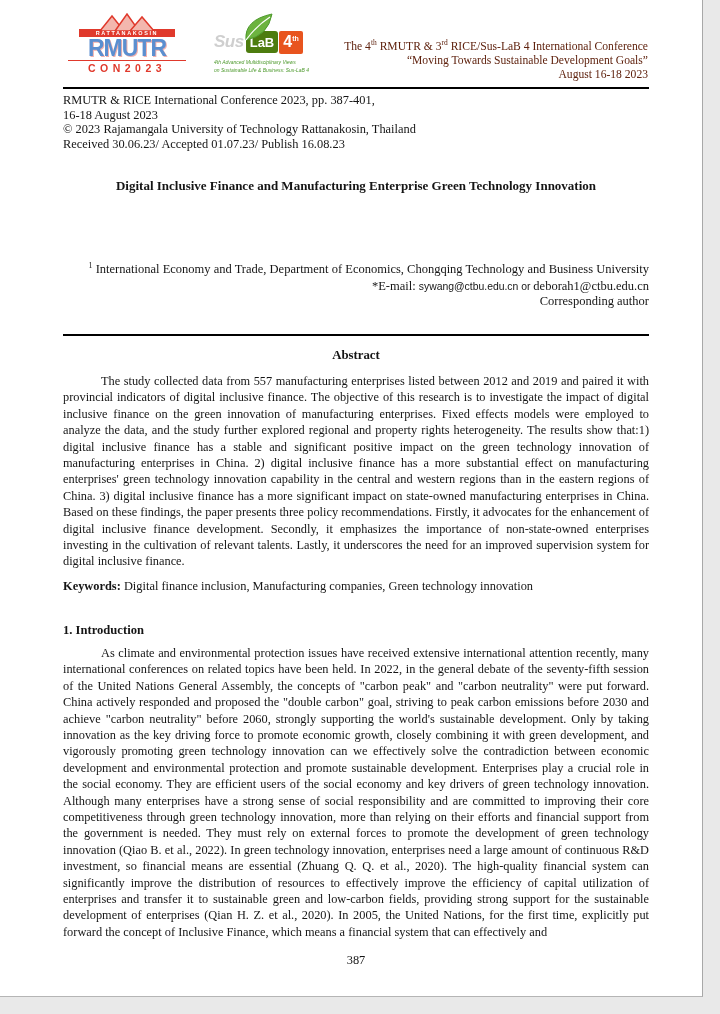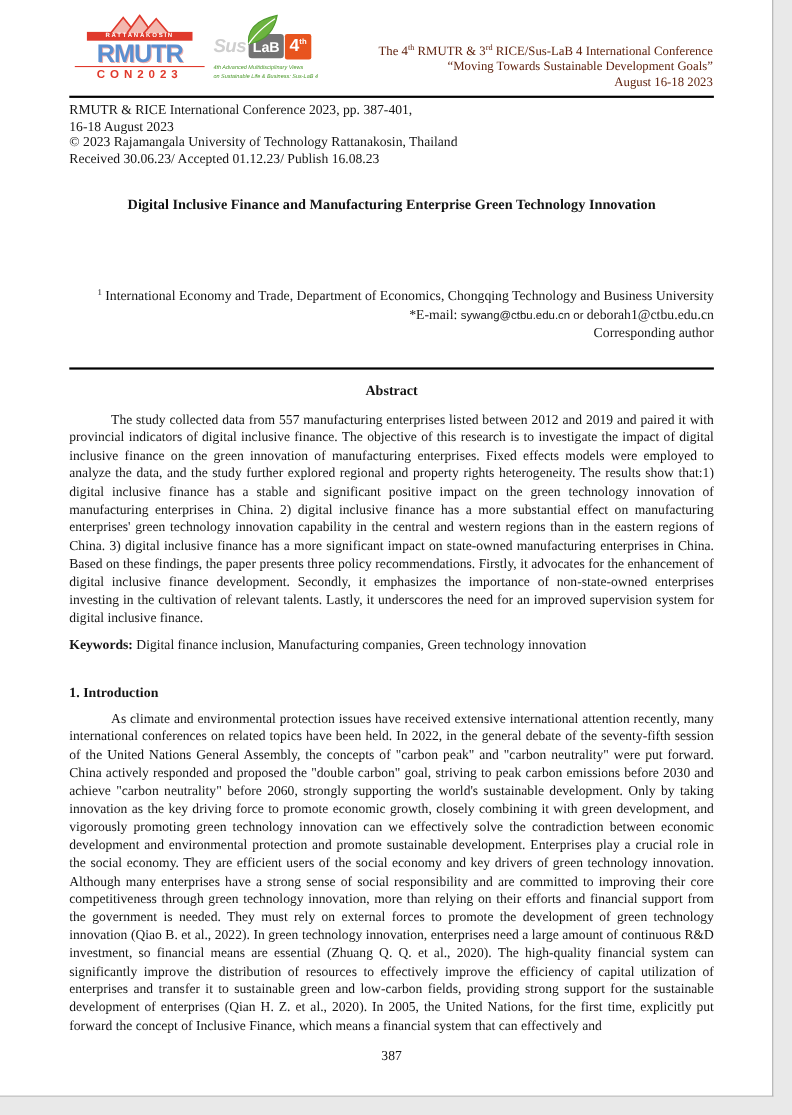--- a/index.html
+++ b/index.html
@@ -11,31 +11,31 @@
     -webkit-font-smoothing:antialiased;
   }
   .page{
     position:absolute;left:0;top:0;width:702px;height:996px;
     background:#ffffff;
     border-right:1px solid #a8a8a8;
     border-bottom:1px solid #b5b5b5;
     overflow:hidden;
   }
   
-  .logo-row{position:absolute;left:68px;top:13px;display:flex;gap:8px;align-items:flex-start;}
+  .logo-row{position:absolute;left:68px;top:13px;display:flex;gap:28px;align-items:flex-start;}
   .logo-rmutr{position:relative;width:118px;height:66px;text-align:center;font-family:"Liberation Sans",sans-serif;}
   .rm-mountain{display:block;margin:0 auto;}
   .rm-band{background:#e0392c;color:#fff;font-size:5.5px;font-weight:bold;letter-spacing:1.6px;width:96px;margin:-2px auto 0;padding:1px 0;}
   .rm-name{font-size:23px;font-weight:bold;letter-spacing:-1px;color:#5b8fd0;line-height:22px;text-shadow:1px 1px 0 rgba(224,80,70,.45);}
   .rm-con{font-size:10.5px;font-weight:bold;color:#e0392c;letter-spacing:4.5px;border-top:1px solid #e0392c;margin-top:1px;padding-top:1px;}
   .logo-suslab{position:relative;width:120px;height:66px;padding-top:14px;font-family:"Liberation Sans",sans-serif;}
   .sl-row{display:flex;align-items:center;position:relative;height:30px;}
   .sl-sus{font-size:17px;font-weight:bold;font-style:italic;color:#cfcfcf;letter-spacing:-.5px;}
   .sl-leaf{position:absolute;left:28px;top:-15px;}
-  .sl-lab{background:#737373;color:#fff;font-weight:bold;font-size:13px;padding:4px 4px 3px;border-radius:3px;margin-left:2px;}
+  .sl-lab{background:#4d7c0f;color:#fff;font-weight:bold;font-size:13px;padding:4px 4px 3px;border-radius:3px;margin-left:2px;}
   .sl-four{background:#e8541e;color:#fff;font-weight:bold;font-size:16px;padding:2px 4px 3px;border-radius:2px;margin-left:1px;}
   .sl-four sup{font-size:7px;}
   .sl-cap{font-size:5px;color:#4e9a2e;font-style:italic;line-height:6px;margin-top:2px;white-space:nowrap;}
   .logo-rice{position:relative;width:112px;height:66px;}
   .rice-wheat{position:absolute;left:28px;top:-1px;}
   .rice-word{position:absolute;left:2px;top:16px;font-weight:bold;font-size:30px;line-height:32px;letter-spacing:1px;}
   .rice-r{color:#9e1b1b;}
   .rice-ice{color:#4f4f4f;}
   .rice-bar{position:absolute;left:2px;top:50px;width:96px;height:3px;background:#a32222;}
   .rice-thai{position:absolute;left:2px;top:55px;width:92px;height:4px;background:repeating-linear-gradient(90deg,#9a9a9a 0 3px,#d9d9d9 3px 5px);}
@@ -105,21 +105,21 @@
     <div>“Moving Towards Sustainable Development Goals”</div>
     <div>August 16-18 2023</div>
   </div>
 
   <div class="rule rule1"></div>
 
   <div class="pubinfo">
     <div>RMUTR &amp; RICE International Conference 2023, pp. 387-401,</div>
     <div>16-18 August 2023</div>
     <div>© 2023 Rajamangala University of Technology Rattanakosin, Thailand</div>
-    <div>Received 30.06.23/ Accepted 01.12.23/ Publish 16.08.23</div>
+    <div>Received 30.06.23/ Accepted 01.07.23/ Publish 16.08.23</div>
   </div>
 
   <div class="title">Digital Inclusive Finance and Manufacturing Enterprise Green Technology Innovation</div>
 
   <div class="authors">
   </div>
 
   <div class="affil-block">
     <div><sup>1</sup><span> International Economy and Trade, Department of Economics, Chongqing Technology and Business University</span></div>
     <div class="email-line"><span>*E-mail: </span><span class="email-sans">sywang@ctbu.edu.cn or </span><span>deborah1@ctbu.edu.cn</span></div>

